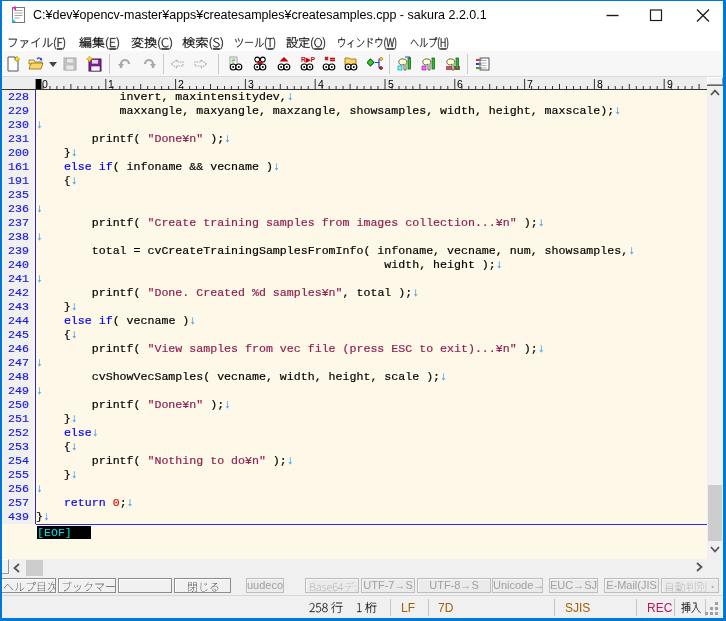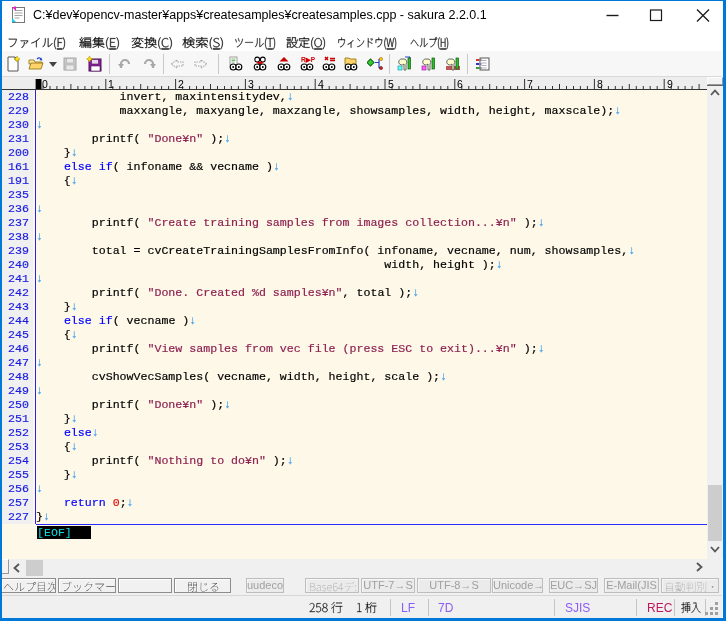--- a/index.html
+++ b/index.html
@@ -27,21 +27,21 @@
 #vthumb{position:absolute;left:708px;top:485px;width:14px;height:56px;background:#cdcdcd}
 #hsb{position:absolute;left:0;top:559px;width:722px;height:18px;background:#f0f0f0}
 #hsplit{position:absolute;left:1px;top:559px;width:8px;height:15px;background:#f3f3f3;border:1px solid #999;border-top-color:#fff;border-left-color:#fff}
 #hthumb{position:absolute;left:26px;top:560px;width:17px;height:16px;background:#cdcdcd}
 
 #fbar{position:absolute;left:0;top:577px;width:722px;height:18px;background:#f0f0f0}
 .fb{position:absolute;top:1px;height:15px;background:#f1f1f1;border:1px solid #8c8c8c;box-shadow:inset 1px 1px 0 #fff;font-size:11px;color:#000;text-align:center;line-height:13px;overflow:hidden;white-space:nowrap}
 .fb.dis{background:#ebebeb;border-color:#bdbdbd;color:#a0a0a0;box-shadow:inset 1px 1px 0 #f6f6f6}
 
 #sbar{position:absolute;left:0;top:595px;width:722px;height:23px;background:#f0f0f0;border-top:1px solid #d6d6d6}
-.st{position:absolute;top:5px;font-size:12px;color:#8b5cf6}
+.st{position:absolute;top:5px;font-size:12px;color:#a16207}
 .ssep{position:absolute;top:3px;width:1px;height:17px;background:#c5c5c5}
 </style></head><body>
 <div id="win">
 <div id="title">
       <svg style="position:absolute;left:10px;top:6px" width="17" height="18" viewBox="0 0 17 18">
 <rect x="2.5" y="1.5" width="12" height="15" fill="#fff" stroke="#777"></rect>
 <path d="M4.5 4.5h8M4.5 7h8M4.5 9.5h8M4.5 12h5" stroke="#9a9a9a" stroke-width="0.9"></path>
 <path d="M2 1 l4 0 0 4z" fill="#e820c8"></path>
 <path d="M2 16 l4 0 -4-4z" fill="#18c8e8"></path>
 <rect x="4" y="0.5" width="2" height="2" fill="#e820c8"></rect>
@@ -244,21 +244,21 @@
       <div class="ln" style="top:280px">248</div>
       <div class="ln" style="top:294px">249</div>
       <div class="ln" style="top:308px">250</div>
       <div class="ln" style="top:322px">251</div>
       <div class="ln" style="top:336px">252</div>
       <div class="ln" style="top:350px">253</div>
       <div class="ln" style="top:364px">254</div>
       <div class="ln" style="top:378px">255</div>
       <div class="ln" style="top:392px">256</div>
       <div class="ln" style="top:406px">257</div>
-      <div class="ln" style="top:420px">227</div>
+      <div class="ln" style="top:420px">439</div>
 <div class="cl" style="top:0px">            invert, maxintensitydev,<span class="a">↓</span></div>
       <div class="cl" style="top:14px">            maxxangle, maxyangle, maxzangle, showsamples, width, height, maxscale);<span class="a">↓</span></div>
       <div class="cl" style="top:28px"><span class="a">↓</span></div>
       <div class="cl" style="top:42px">        printf( <span class="s">"Done¥n"</span> );<span class="a">↓</span></div>
       <div class="cl" style="top:56px">    }<span class="a">↓</span></div>
       <div class="cl" style="top:70px">    <span class="k">else</span> <span class="k">if</span>( infoname &amp;&amp; vecname )<span class="a">↓</span></div>
       <div class="cl" style="top:84px">    {<span class="a">↓</span></div>
       <div class="cl" style="top:112px"><span class="a">↓</span></div>
       <div class="cl" style="top:126px">        printf( <span class="s">"Create training samples from images collection...¥n"</span> );<span class="a">↓</span></div>
       <div class="cl" style="top:140px"><span class="a">↓</span></div>

